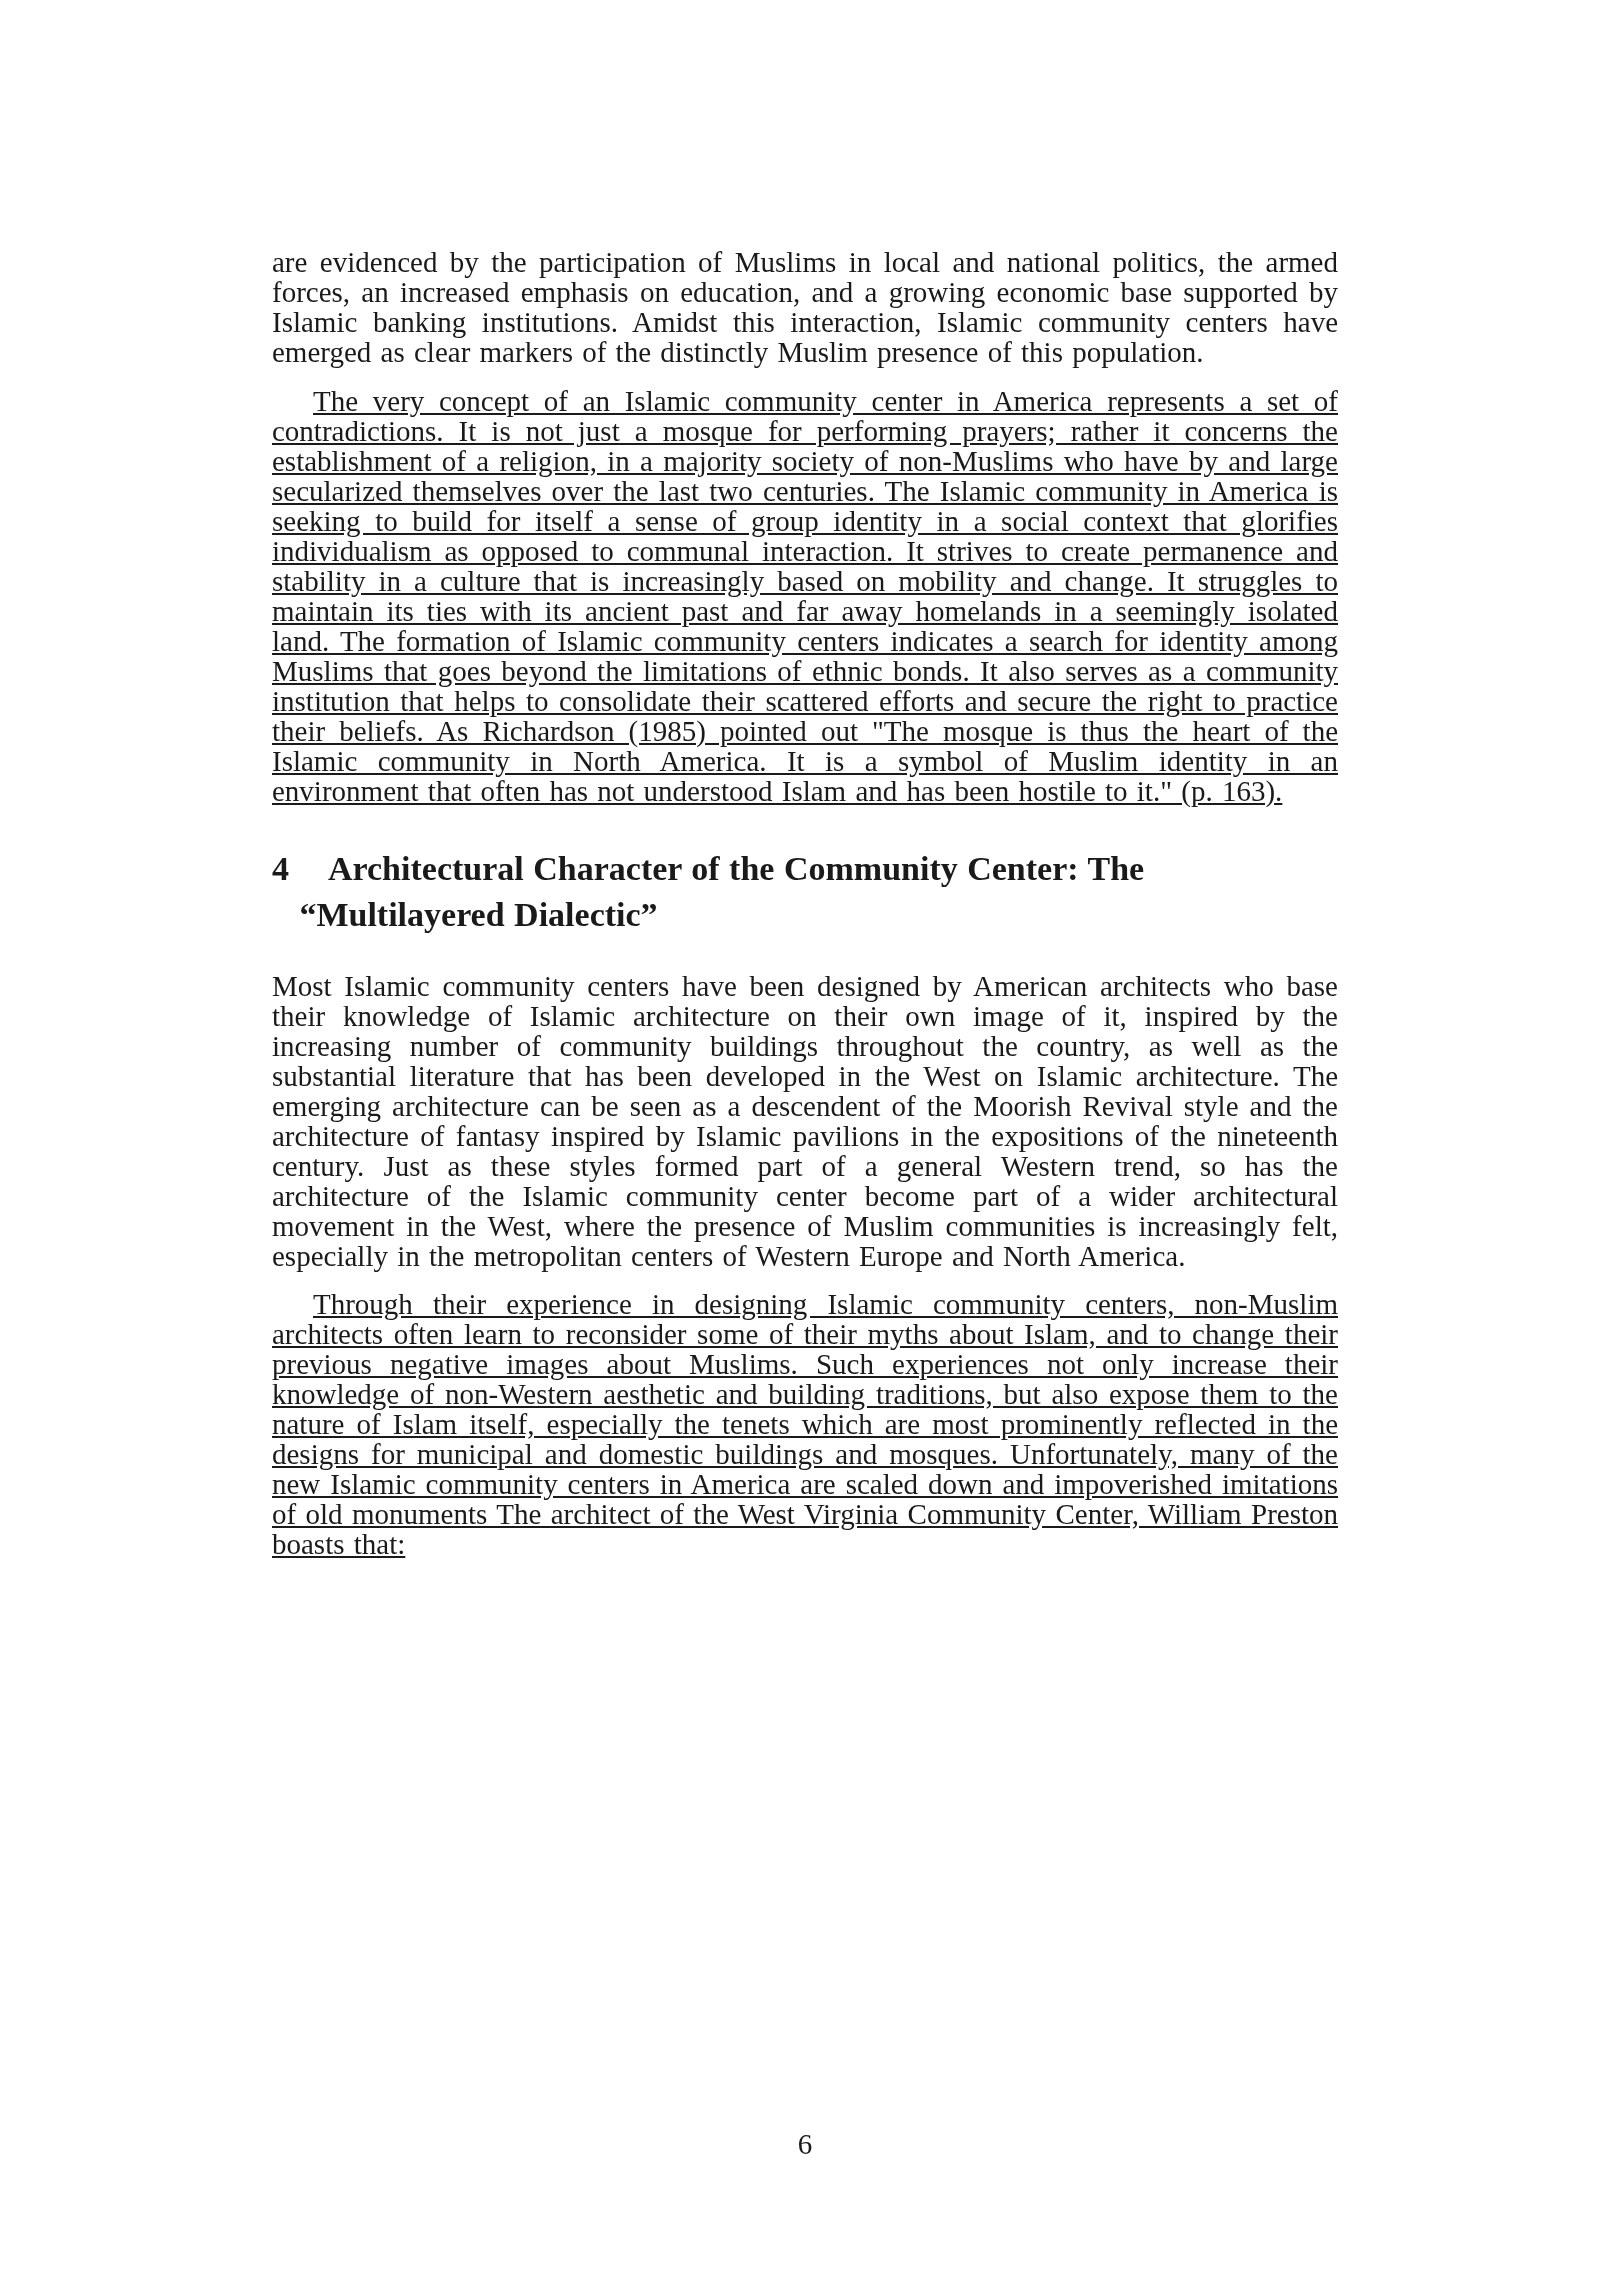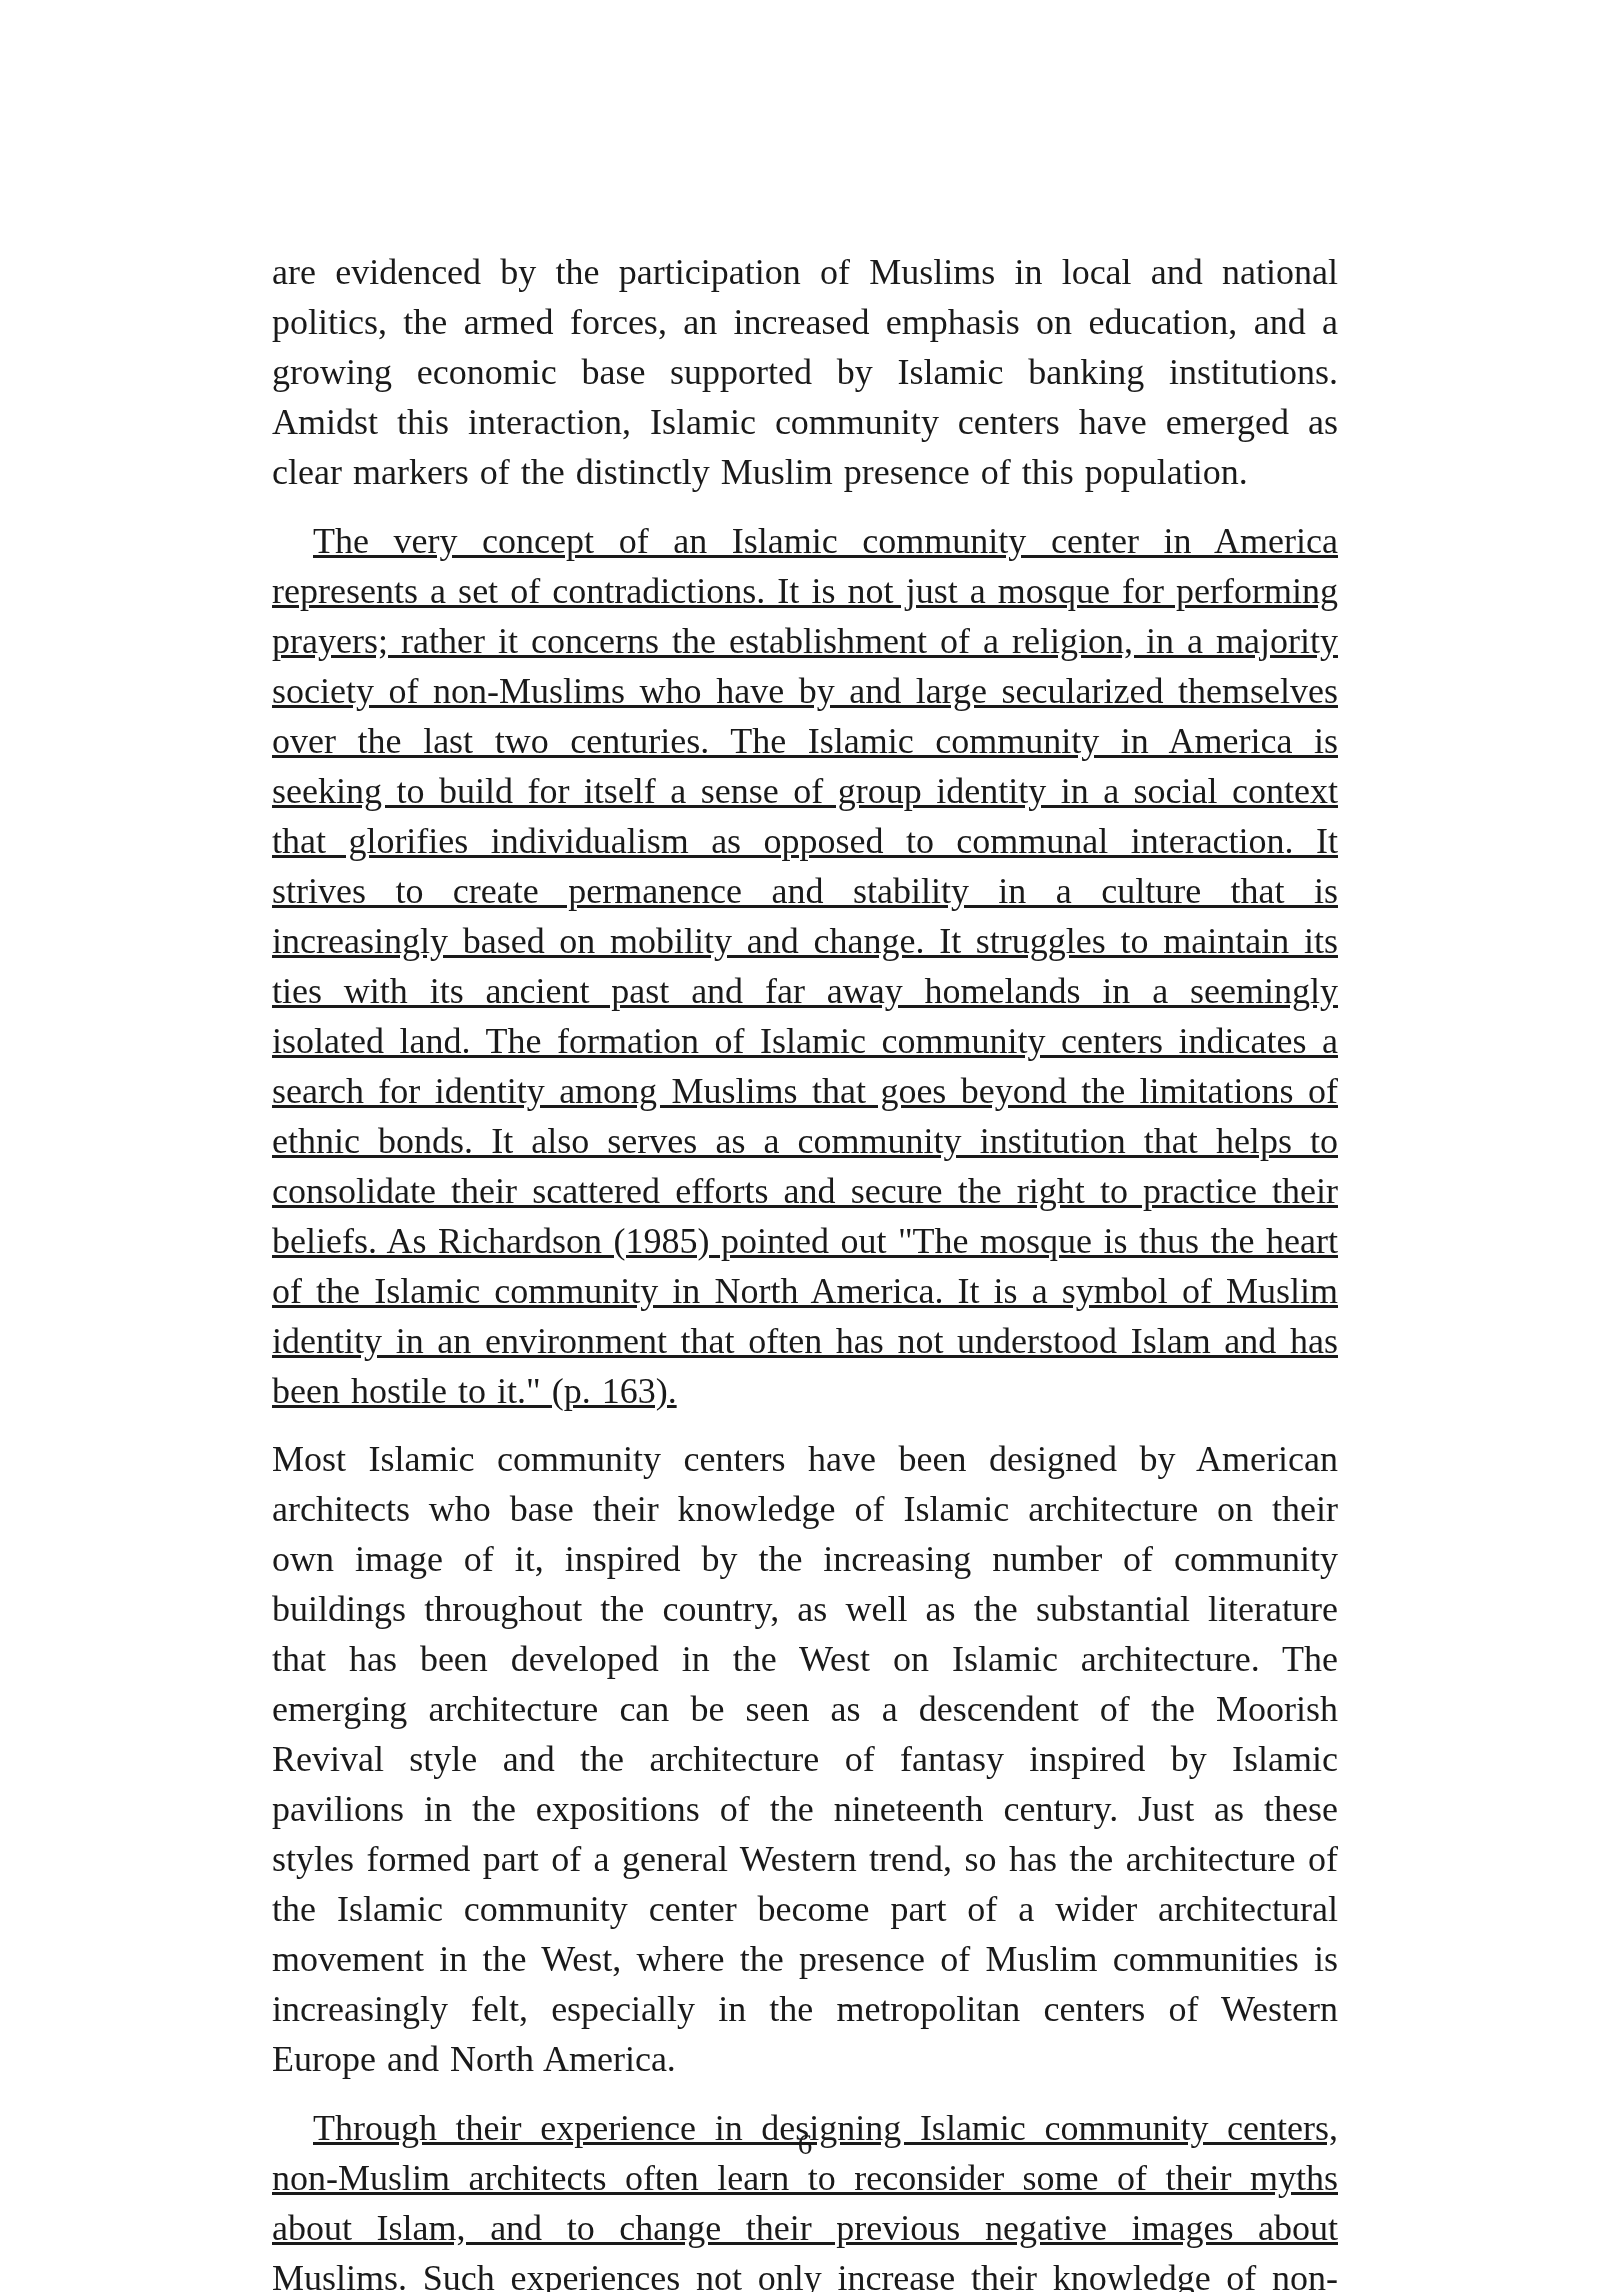--- a/index.html
+++ b/index.html
@@ -14,22 +14,22 @@
     font-family: "Liberation Serif", "DejaVu Serif", serif;
     overflow: hidden;
   }
   .text-block {
     position: absolute;
     left: 272px;
     top: 247px;
     width: 1066px;
   }
   .para {
-    font-size: 36px;
-    line-height: 50px;
+    font-size: 29px;
+    line-height: 30px;
     text-align: justify;
     word-spacing: 2px;
     margin-bottom: 18.6px;
   }
   .para.indent { text-indent: 41px; text-decoration: underline; }
   .section-heading {
     margin-top: 40px;
     margin-bottom: 33px;
     font-size: 34px;
     line-height: 46px;
@@ -59,20 +59,21 @@
 </head>
 <body>
 
 <div class="page">
   <main class="text-block">
 
     <p class="para">are evidenced by the participation of Muslims in local and national politics, the armed forces, an increased emphasis on education, and a growing economic base supported by Islamic banking institutions. Amidst this interaction, Islamic community centers have emerged as clear markers of the distinctly Muslim presence of this population.</p>
 
     <p class="para indent">The very concept of an Islamic community center in America represents a set of contradictions. It is not just a mosque for performing prayers; rather it concerns the establishment of a religion, in a majority society of non-Muslims who have by and large secularized themselves over the last two centuries. The Islamic community in America is seeking to build for itself a sense of group identity in a social context that glorifies individualism as opposed to communal interaction. It strives to create permanence and stability in a culture that is increasingly based on mobility and change. It struggles to maintain its ties with its ancient past and far away homelands in a seemingly isolated land. The formation of Islamic community centers indicates a search for identity among Muslims that goes beyond the limitations of ethnic bonds. It also serves as a community institution that helps to consolidate their scattered efforts and secure the right to practice their beliefs. As Richardson (1985) pointed out "The mosque is thus the heart of the Islamic community in North America. It is a symbol of Muslim identity in an environment that often has not understood Islam and has been hostile to it." (p. 163).</p>
 
+    <h2 class="section-heading"><span class="h-num">4</span><span>Architectural Character of the Community Center: The “Multilayered Dialectic”</span></h2>
 
     <p class="para">Most Islamic community centers have been designed by American architects who base their knowledge of Islamic architecture on their own image of it, inspired by the increasing number of community buildings throughout the country, as well as the substantial literature that has been developed in the West on Islamic architecture. The emerging architecture can be seen as a descendent of the Moorish Revival style and the architecture of fantasy inspired by Islamic pavilions in the expositions of the nineteenth century. Just as these styles formed part of a general Western trend, so has the architecture of the Islamic community center become part of a wider architectural movement in the West, where the presence of Muslim communities is increasingly felt, especially in the metropolitan centers of Western Europe and North America.</p>
 
     <p class="para indent">Through their experience in designing Islamic community centers, non-Muslim architects often learn to reconsider some of their myths about Islam, and to change their previous negative images about Muslims. Such experiences not only increase their knowledge of non-Western aesthetic and building traditions, but also expose them to the nature of Islam itself, especially the tenets which are most prominently reflected in the designs for municipal and domestic buildings and mosques. Unfortunately, many of the new Islamic community centers in America are scaled down and impoverished imitations of old monuments The architect of the West Virginia Community Center, William Preston boasts that:</p>
 
   </main>
 
   <footer class="page-footer">
     <span class="page-number">6</span>
   </footer>

